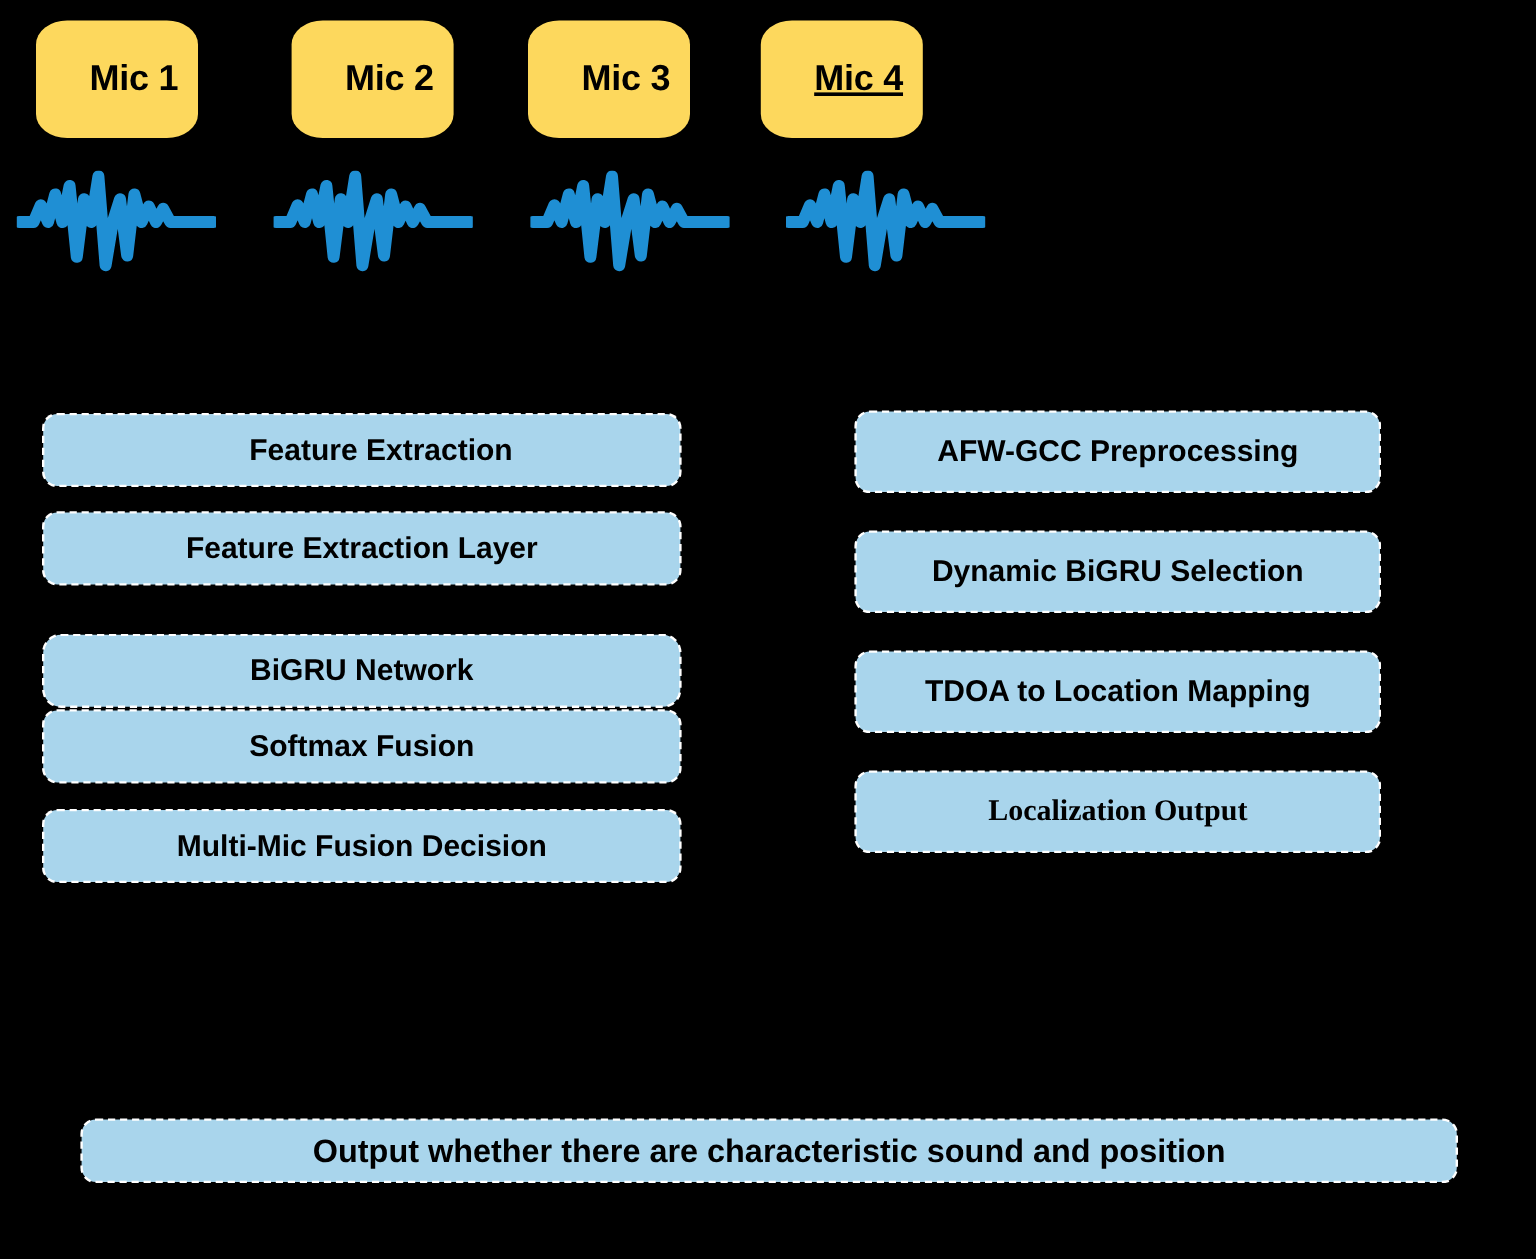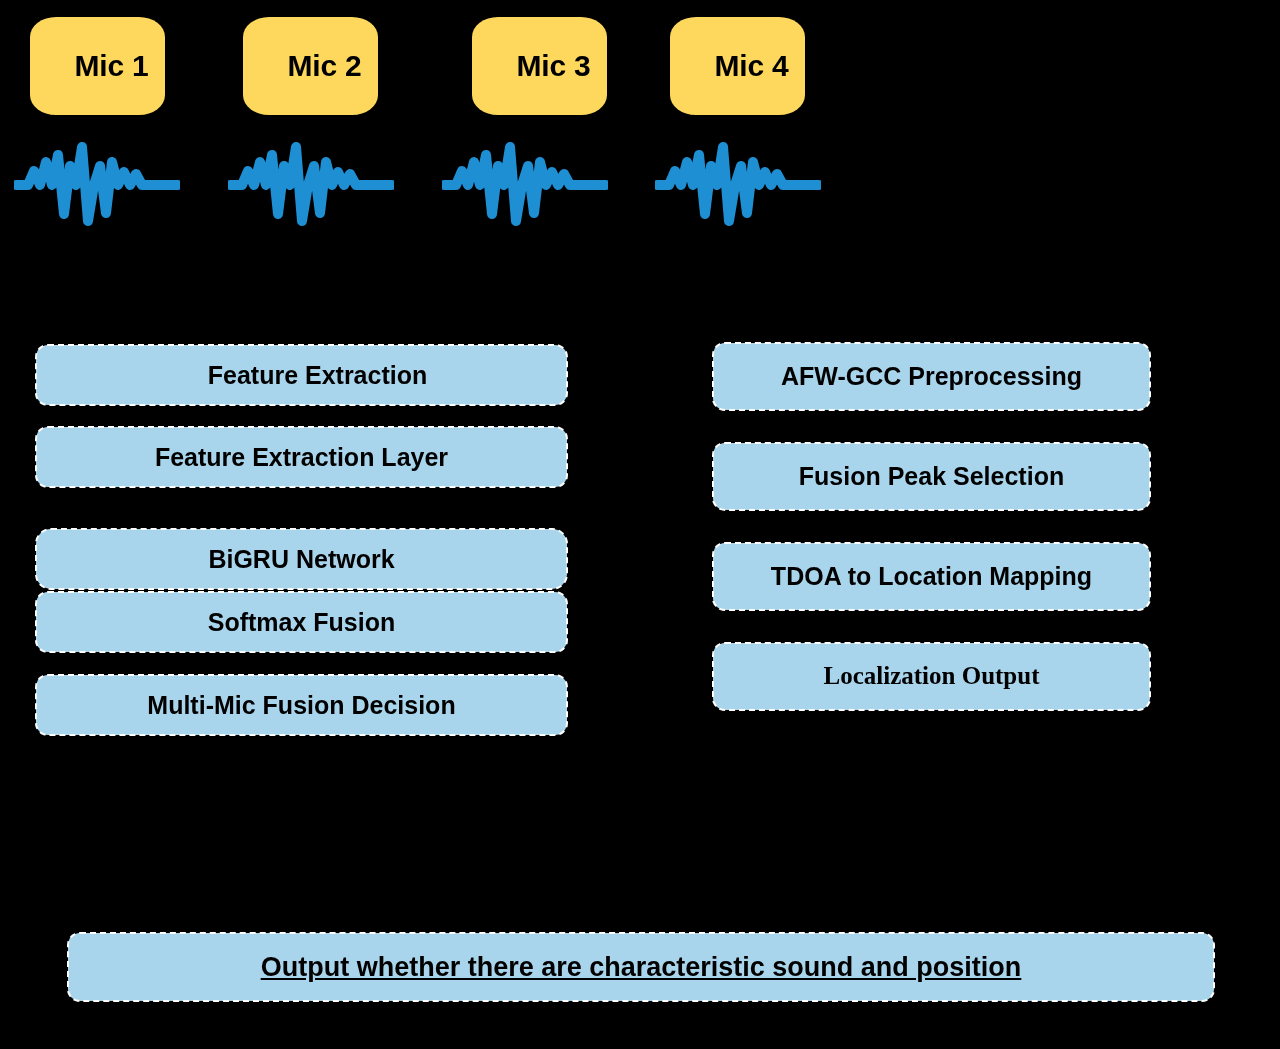--- a/index.html
+++ b/index.html
@@ -87,30 +87,29 @@
   .col-right .pbox:nth-child(2) { top: 443px; }
   .col-right .pbox:nth-child(3) { top: 543px; }
   .col-right .pbox:nth-child(4) { top: 643px; font-family: Liberation Serif, serif; }
 
   
   .summary-box {
     position: absolute;
     left: 68px;
     top: 933px;
     width: 1146px;
-    height: 68px;
+    height: 52px;
     background: #A9D5EC;
     border-radius: 12px;
     outline: 2px dashed #ffffff;
     outline-offset: -1px;
     display: flex;
     align-items: center;
     justify-content: center;
     box-sizing: border-box;
-    text-decoration: underline;
   }
   .summary-label {
     font-size: 27px;
     font-weight: bold;
     color: #000000;
     white-space: nowrap;
   }
 </style>
 </head>
 <body>
@@ -118,24 +117,24 @@
 <div id="stage">
 
   <div>
 
     <div class="mic-node" style="left:30px; top:17px;">
       <span class="mic-label">Mic 1</span>
     </div>
     <div class="mic-node" style="left:243px; top:17px;">
       <span class="mic-label">Mic 2</span>
     </div>
-    <div class="mic-node" style="left:472px; top:17px;">
+    <div class="mic-node" style="left:440px; top:17px;">
       <span class="mic-label">Mic 3</span>
     </div>
-    <div class="mic-node" style="left:670px; top:17px;">
+    <div class="mic-node" style="left:634px; top:17px;text-decoration:underline;">
       <span class="mic-label">Mic 4</span>
     </div>
 
     <div class="wave" style="left:14px; top:142px;">
       <svg viewBox="0 0 166 86" xmlns="http://www.w3.org/2000/svg" aria-hidden="true">
         <path d="M2 43 L14 43 L20 29 L26 43 L32 20 L38 43 L44 13 L50 72 L56 24 L62 43 L68 5 L74 79 L80 43 L86 24 L92 71 L98 20 L104 43 L110 30 L116 43 L122 32 L128 43 L164 43" fill="none" stroke="#1F8FD4" stroke-width="10" stroke-linecap="round" stroke-linejoin="round"></path>
       </svg>
     </div>
     <div class="wave" style="left:228px; top:142px;">
       <svg viewBox="0 0 166 86" xmlns="http://www.w3.org/2000/svg" aria-hidden="true">
@@ -171,21 +170,21 @@
     <div class="pbox">
       <span class="pbox-label">Multi-Mic Fusion Decision</span>
     </div>
   </div>
 
   <div class="col-right">
     <div class="pbox">
       <span class="pbox-label">AFW-GCC Preprocessing</span>
     </div>
     <div class="pbox">
-      <span class="pbox-label">Fusion Peak Selection</span>
+      <span class="pbox-label">Dynamic BiGRU Selection</span>
     </div>
     <div class="pbox">
       <span class="pbox-label">TDOA to Location Mapping</span>
     </div>
     <div class="pbox">
       <span class="pbox-label">Localization Output</span>
     </div>
   </div>
 
   <div class="summary-box">

